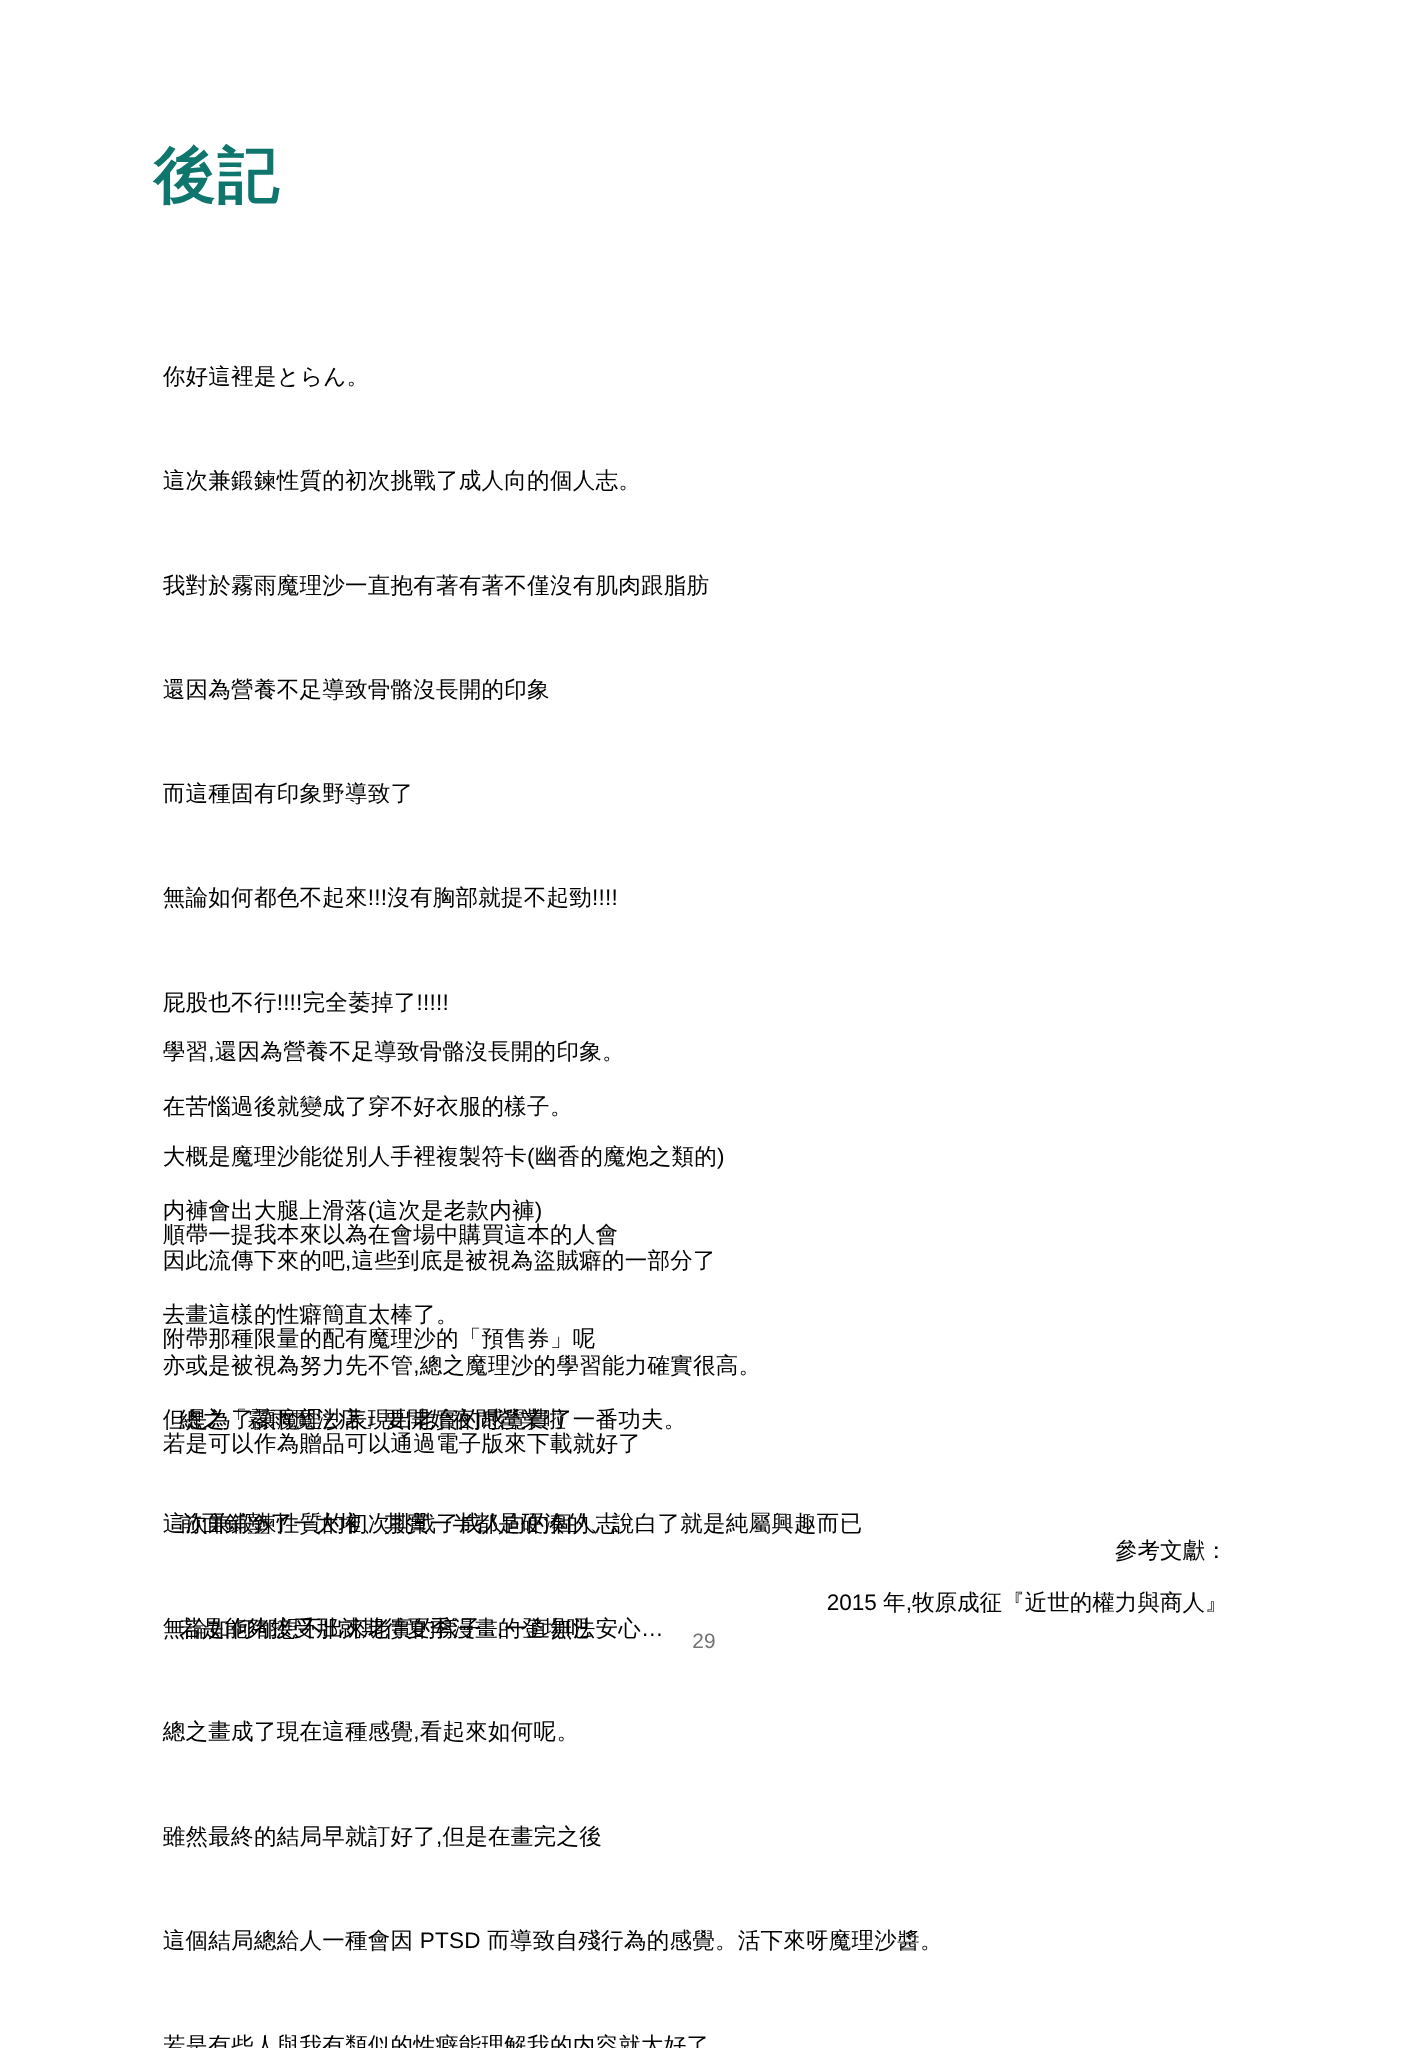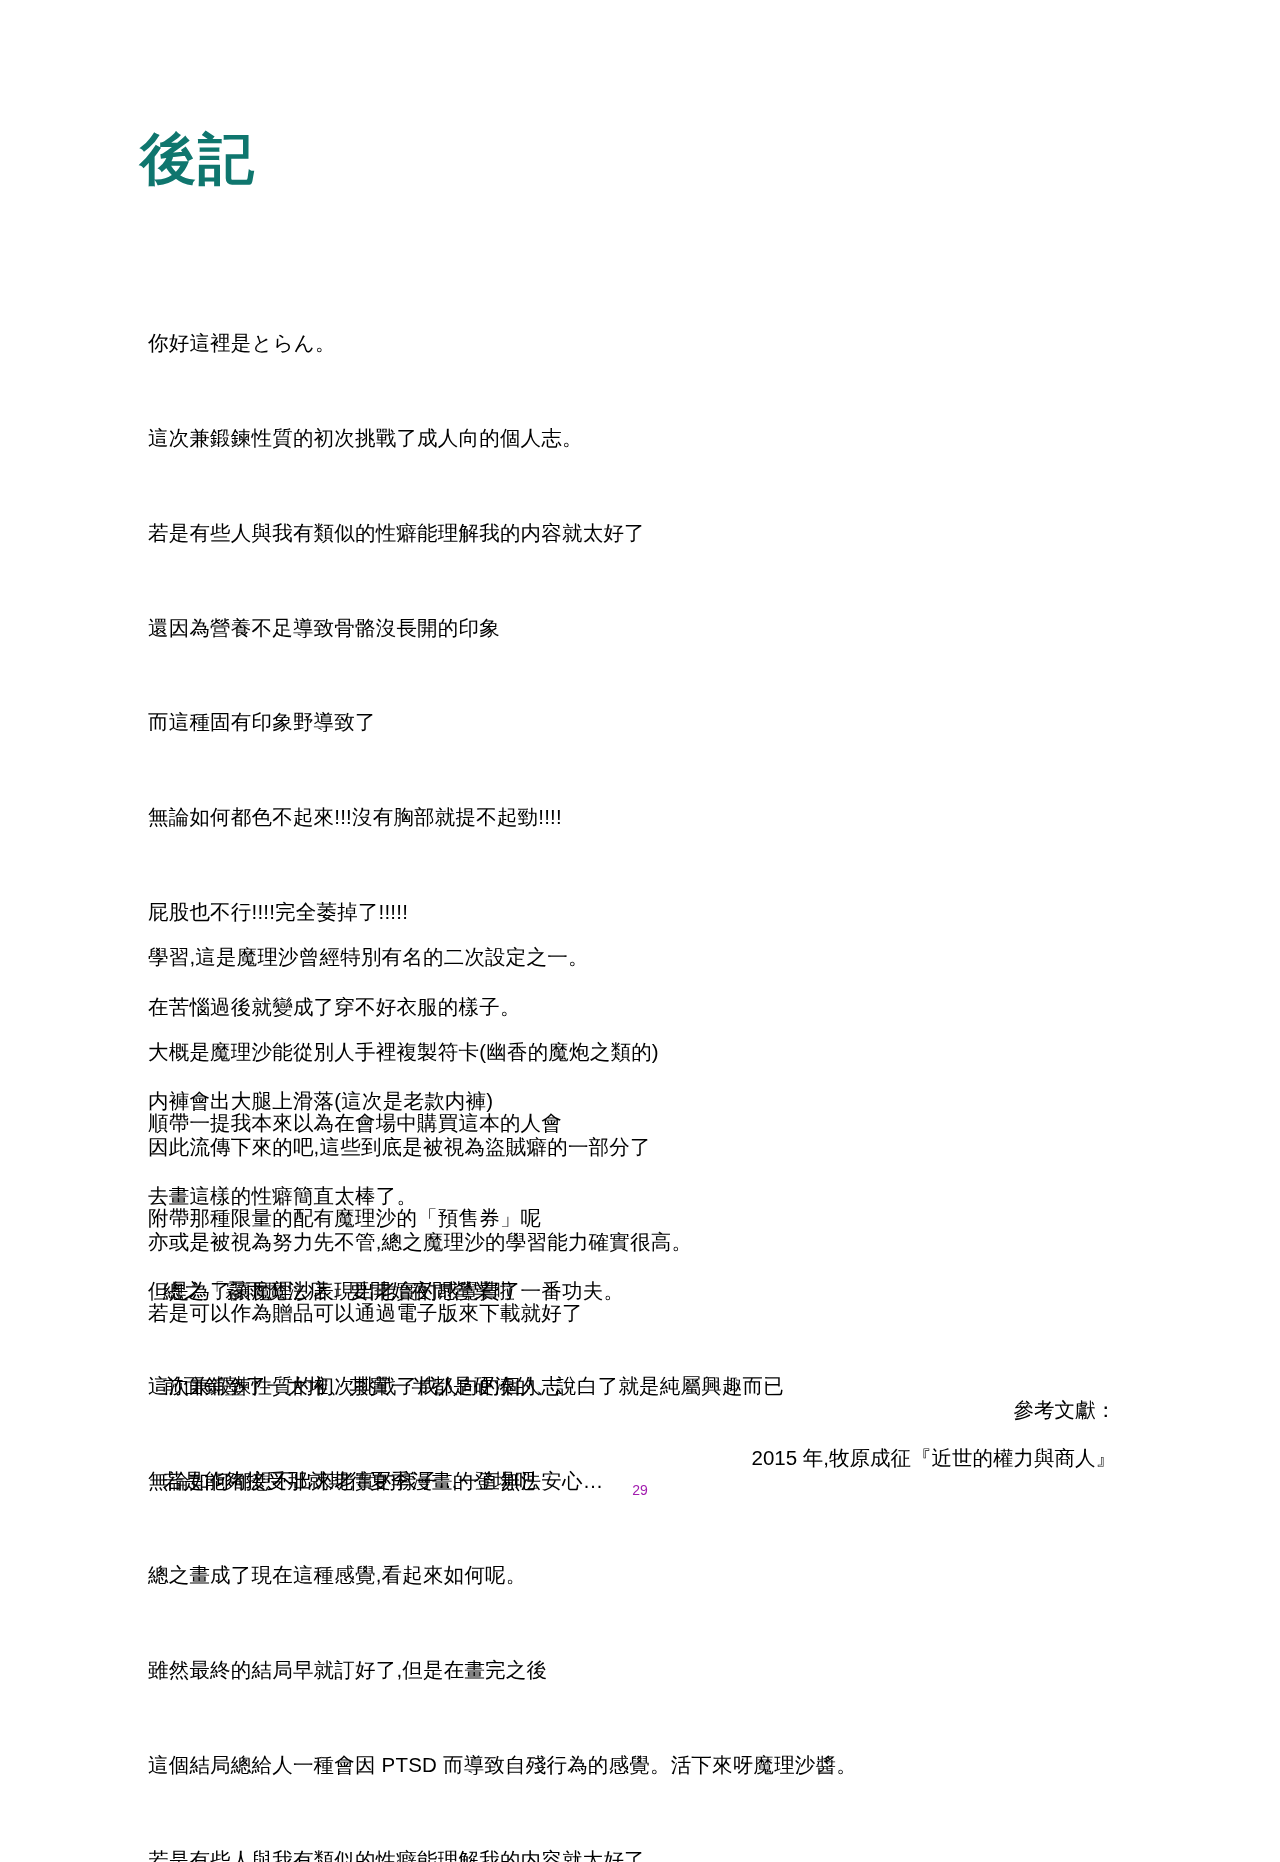--- a/index.html
+++ b/index.html
@@ -59,55 +59,55 @@
   .reference p {
     margin: 16px;
     padding: 0;
   }
   .page-number {
     position: absolute;
     left: 0;
     right: 0;
     top: 1482px;
     text-align: center;
-    font-size: 14px;
-    color: #a21caf;
+    font-size: 19px;
+    color: #737373;
   }
 </style>
 </head>
 <body>
 
 <div class="page">
 
   <div class="title">後記</div>
 
   <div class="body-block" id="block-1">
     <p>你好這裡是とらん。</p>
     <p>這次兼鍛鍊性質的初次挑戰了成人向的個人志。</p>
-    <p>若是有些人與我有類似的性癖能理解我的内容就太好了</p>
+    <p>我對於霧雨魔理沙一直抱有著有著不僅沒有肌肉跟脂肪</p>
     <p>還因為營養不足導致骨骼沒長開的印象</p>
     <p>而這種固有印象野導致了</p>
     <p>無論如何都色不起來!!!沒有胸部就提不起勁!!!!</p>
     <p>屁股也不行!!!!完全萎掉了!!!!!</p>
     <p>在苦惱過後就變成了穿不好衣服的樣子。</p>
     <p>内褲會出大腿上滑落(這次是老款内褲)</p>
     <p>去畫這樣的性癖簡直太棒了。</p>
     <p>但是為了讓魔理沙表現出老實的感覺費了一番功夫。</p>
     <p>這次兼鍛鍊性質的初次挑戰了成人向的個人志</p>
     <p>無論如何都想不出來老實的樣子…一直無法安心…</p>
     <p>總之畫成了現在這種感覺,看起來如何呢。</p>
     <p>雖然最終的結局早就訂好了,但是在畫完之後</p>
     <p>這個結局總給人一種會因 PTSD 而導致自殘行為的感覺。活下來呀魔理沙醬。</p>
     <p>若是有些人與我有類似的性癖能理解我的内容就太好了。</p>
     
     
   </div>
 
   <div class="body-block" id="block-2">
-    <p>學習,這是魔理沙曾經特別有名的二次設定之一。</p>
+    <p>學習,還因為營養不足導致骨骼沒長開的印象。</p>
     <p>大概是魔理沙能從別人手裡複製符卡(幽香的魔炮之類的)</p>
     <p>因此流傳下來的吧,這些到底是被視為盜賊癖的一部分了</p>
     <p>亦或是被視為努力先不管,總之魔理沙的學習能力確實很高。</p>
   </div>
 
   <div class="body-block" id="block-3">
     <p>順帶一提我本來以為在會場中購買這本的人會</p>
     <p>附帶那種限量的配有魔理沙的「預售券」呢</p>
     <p>若是可以作為贈品可以通過電子版來下載就好了</p>
   </div>

